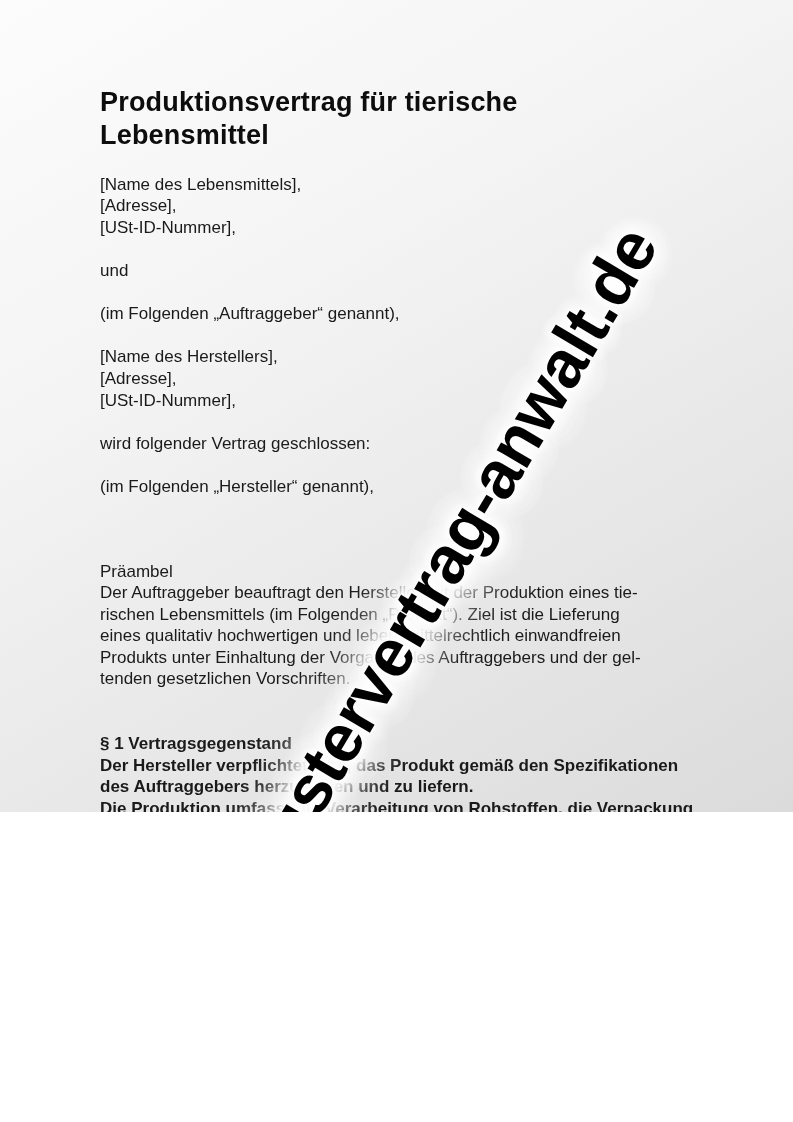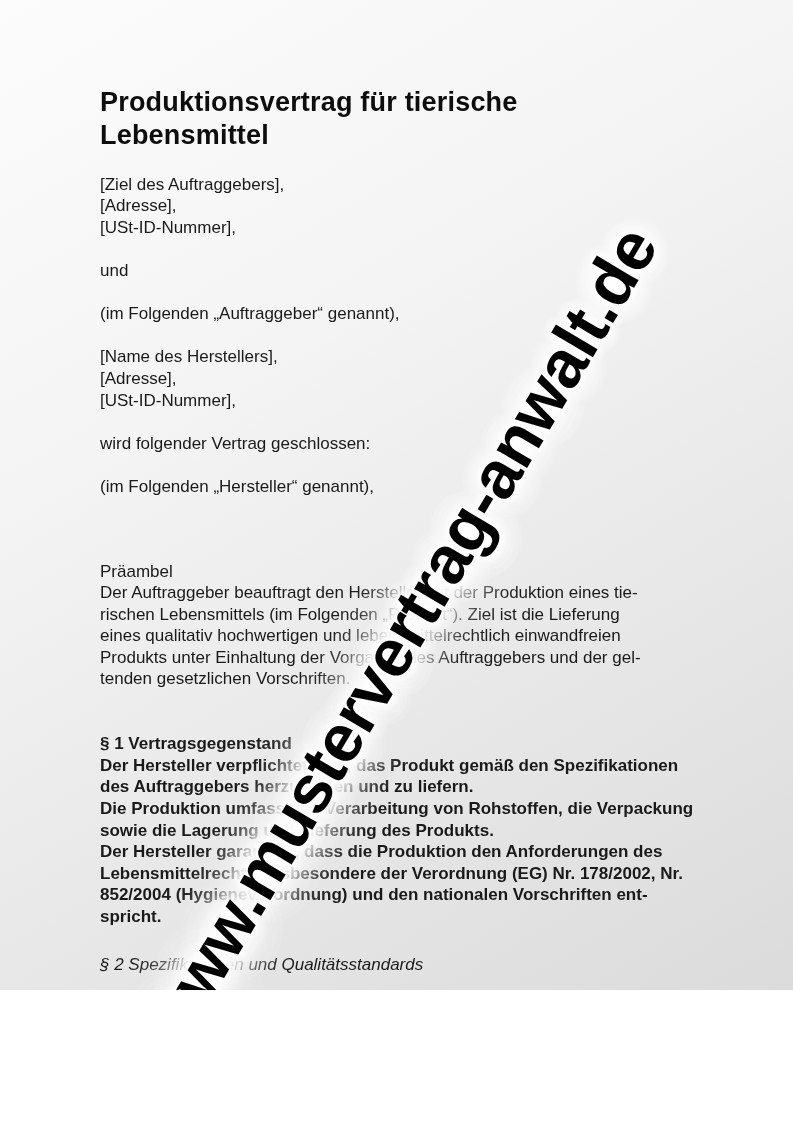--- a/index.html
+++ b/index.html
@@ -3,21 +3,21 @@
 <meta charset="utf-8">
 <style>
   html, body {
     margin: 0;
     padding: 0;
     background: #ffffff;
   }
   .page {
     position: relative;
     width: 793px;
-    height: 990px;
+    height: 812px;
     overflow: hidden;
     background: linear-gradient(150deg, #fcfcfc 0%, #f4f4f4 35%, #e6e6e6 72%, #dbdbdb 100%);
     font-family: "Liberation Sans", "DejaVu Sans", sans-serif;
     color: #1a1a1a;
   }
   .content {
     position: absolute;
     left: 100px;
     top: 0;
     width: 618px;
@@ -68,21 +68,21 @@
 <body>
 
 <div class="page">
 
   <div class="content">
 
     <h1 class="doc-title">Produktionsvertrag für tierische
 Lebensmittel</h1>
 
 
-    <p class="mt1">[Ziel des Auftraggebers],
+    <p class="mt1">[Name des Lebensmittels],
 [Adresse],
 [USt-ID-Nummer],</p>
 
     <p class="mt1">und</p>
 
     <p class="mt1">(im Folgenden „Auftraggeber“ genannt),</p>
 
     <p class="mt1">[Name des Herstellers],
 [Adresse],
 [USt-ID-Nummer],</p>

